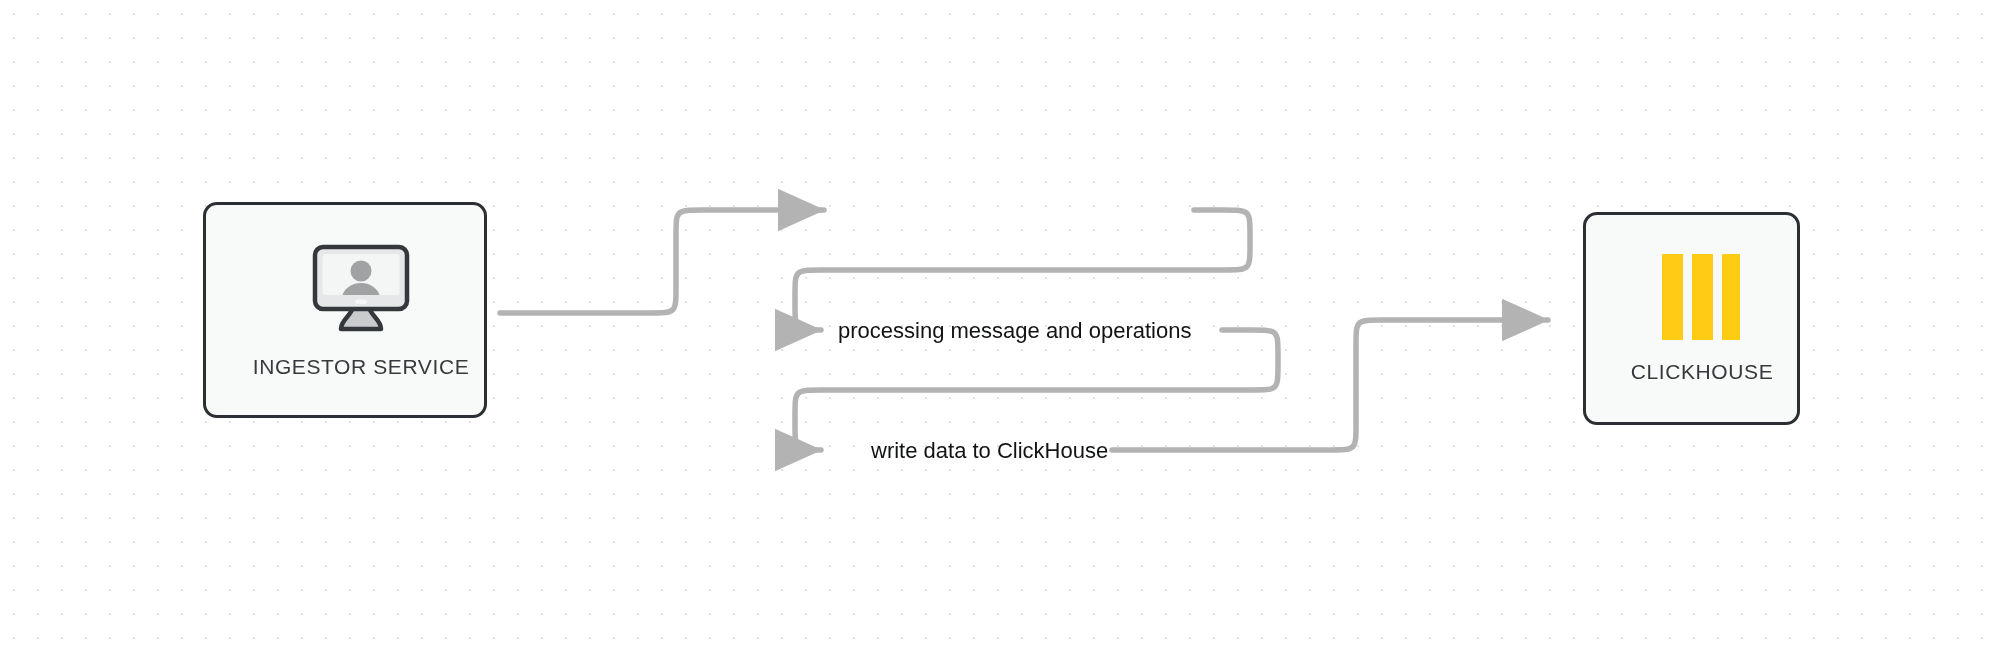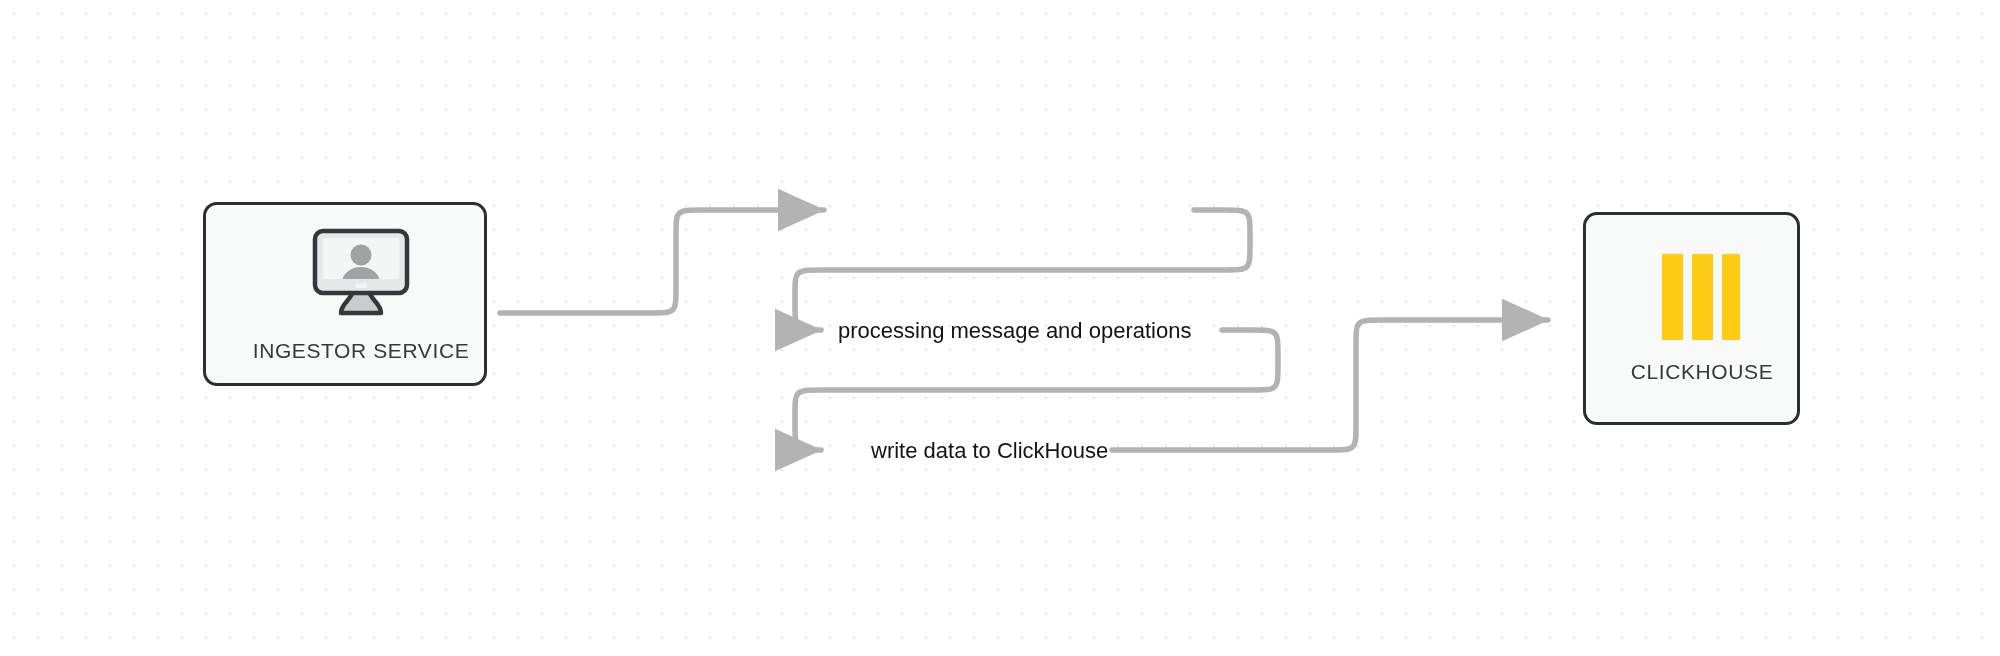--- a/index.html
+++ b/index.html
@@ -36,21 +36,21 @@
     border-radius: 14px;
     display: flex;
     flex-direction: column;
     align-items: center;
     justify-content: center;
   }
   #node-ingestor {
     left: 203px;
     top: 202px;
     width: 284px;
-    height: 184px;
+    height: 216px;
     padding-left: 32px;
   }
   #node-clickhouse {
     left: 1583px;
     top: 212px;
     width: 217px;
     height: 213px;
     padding-left: 21px;
   }
   .node-label {

